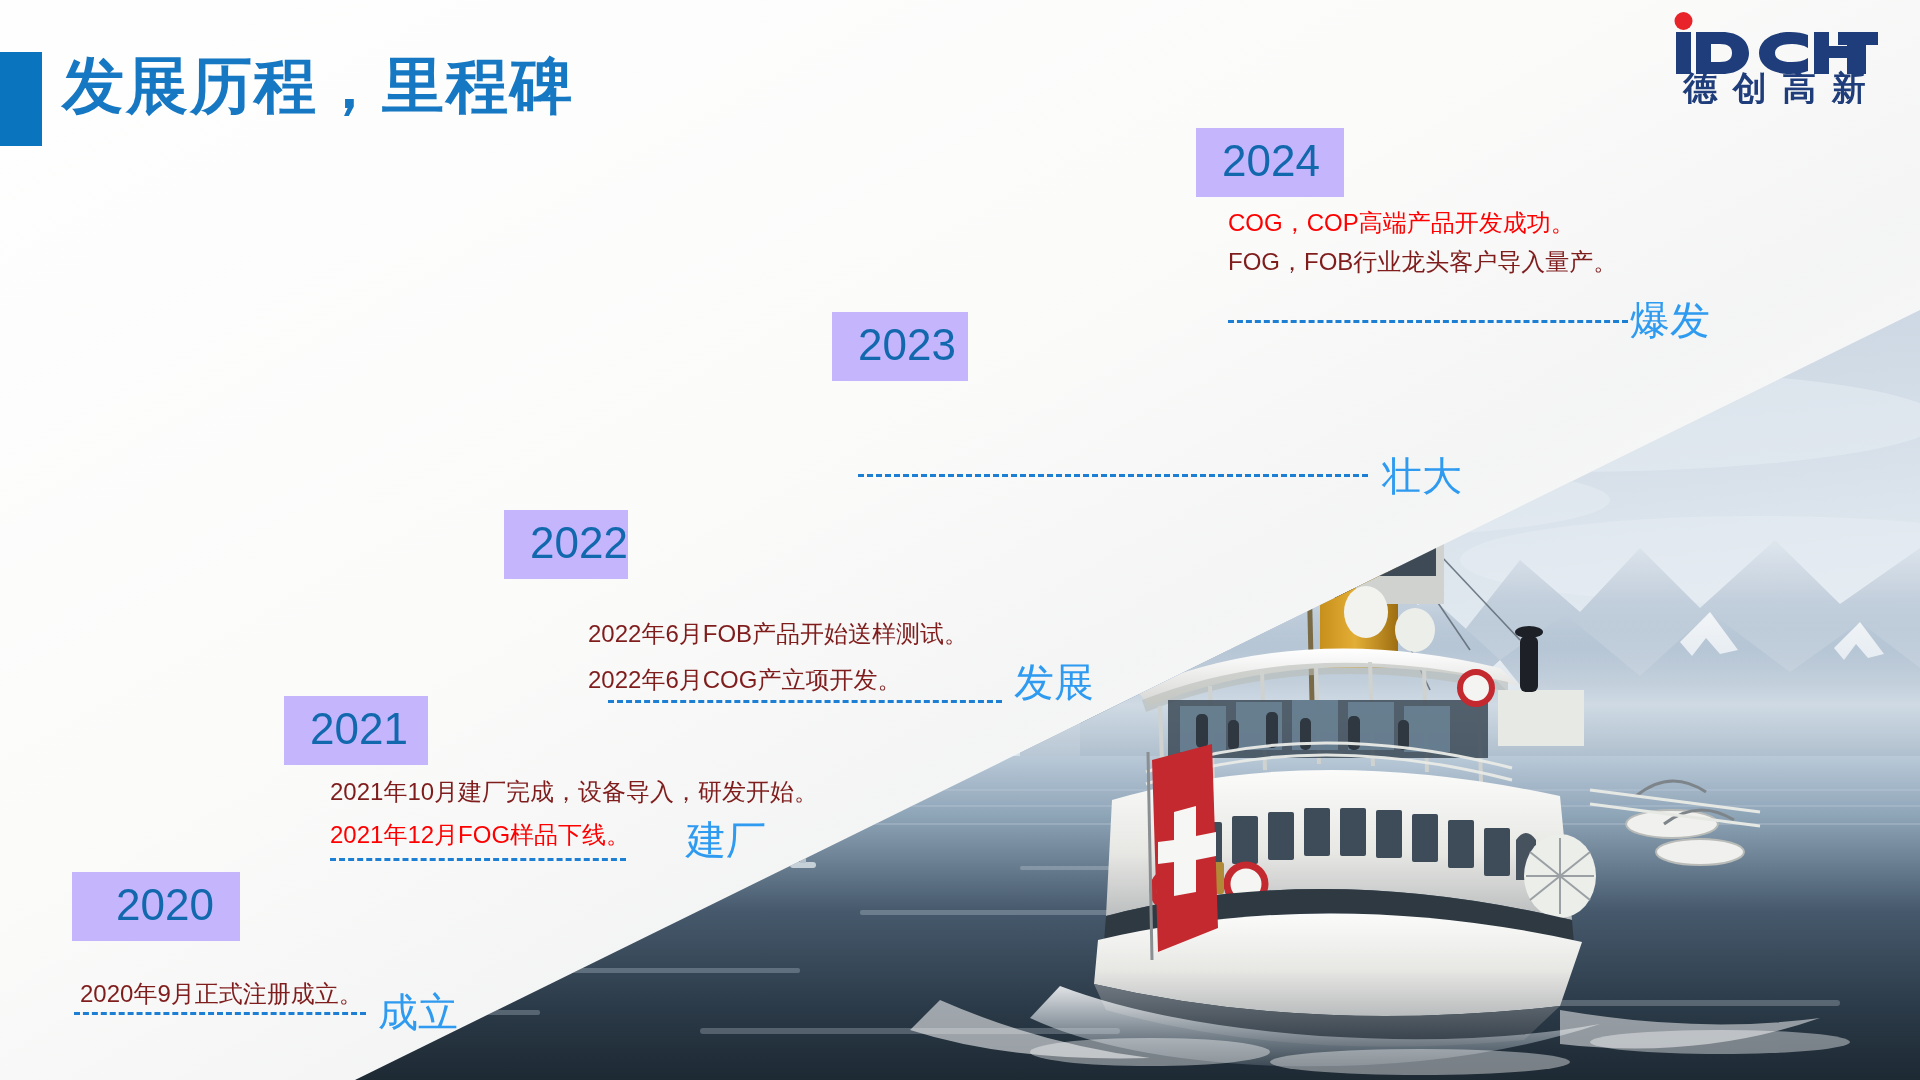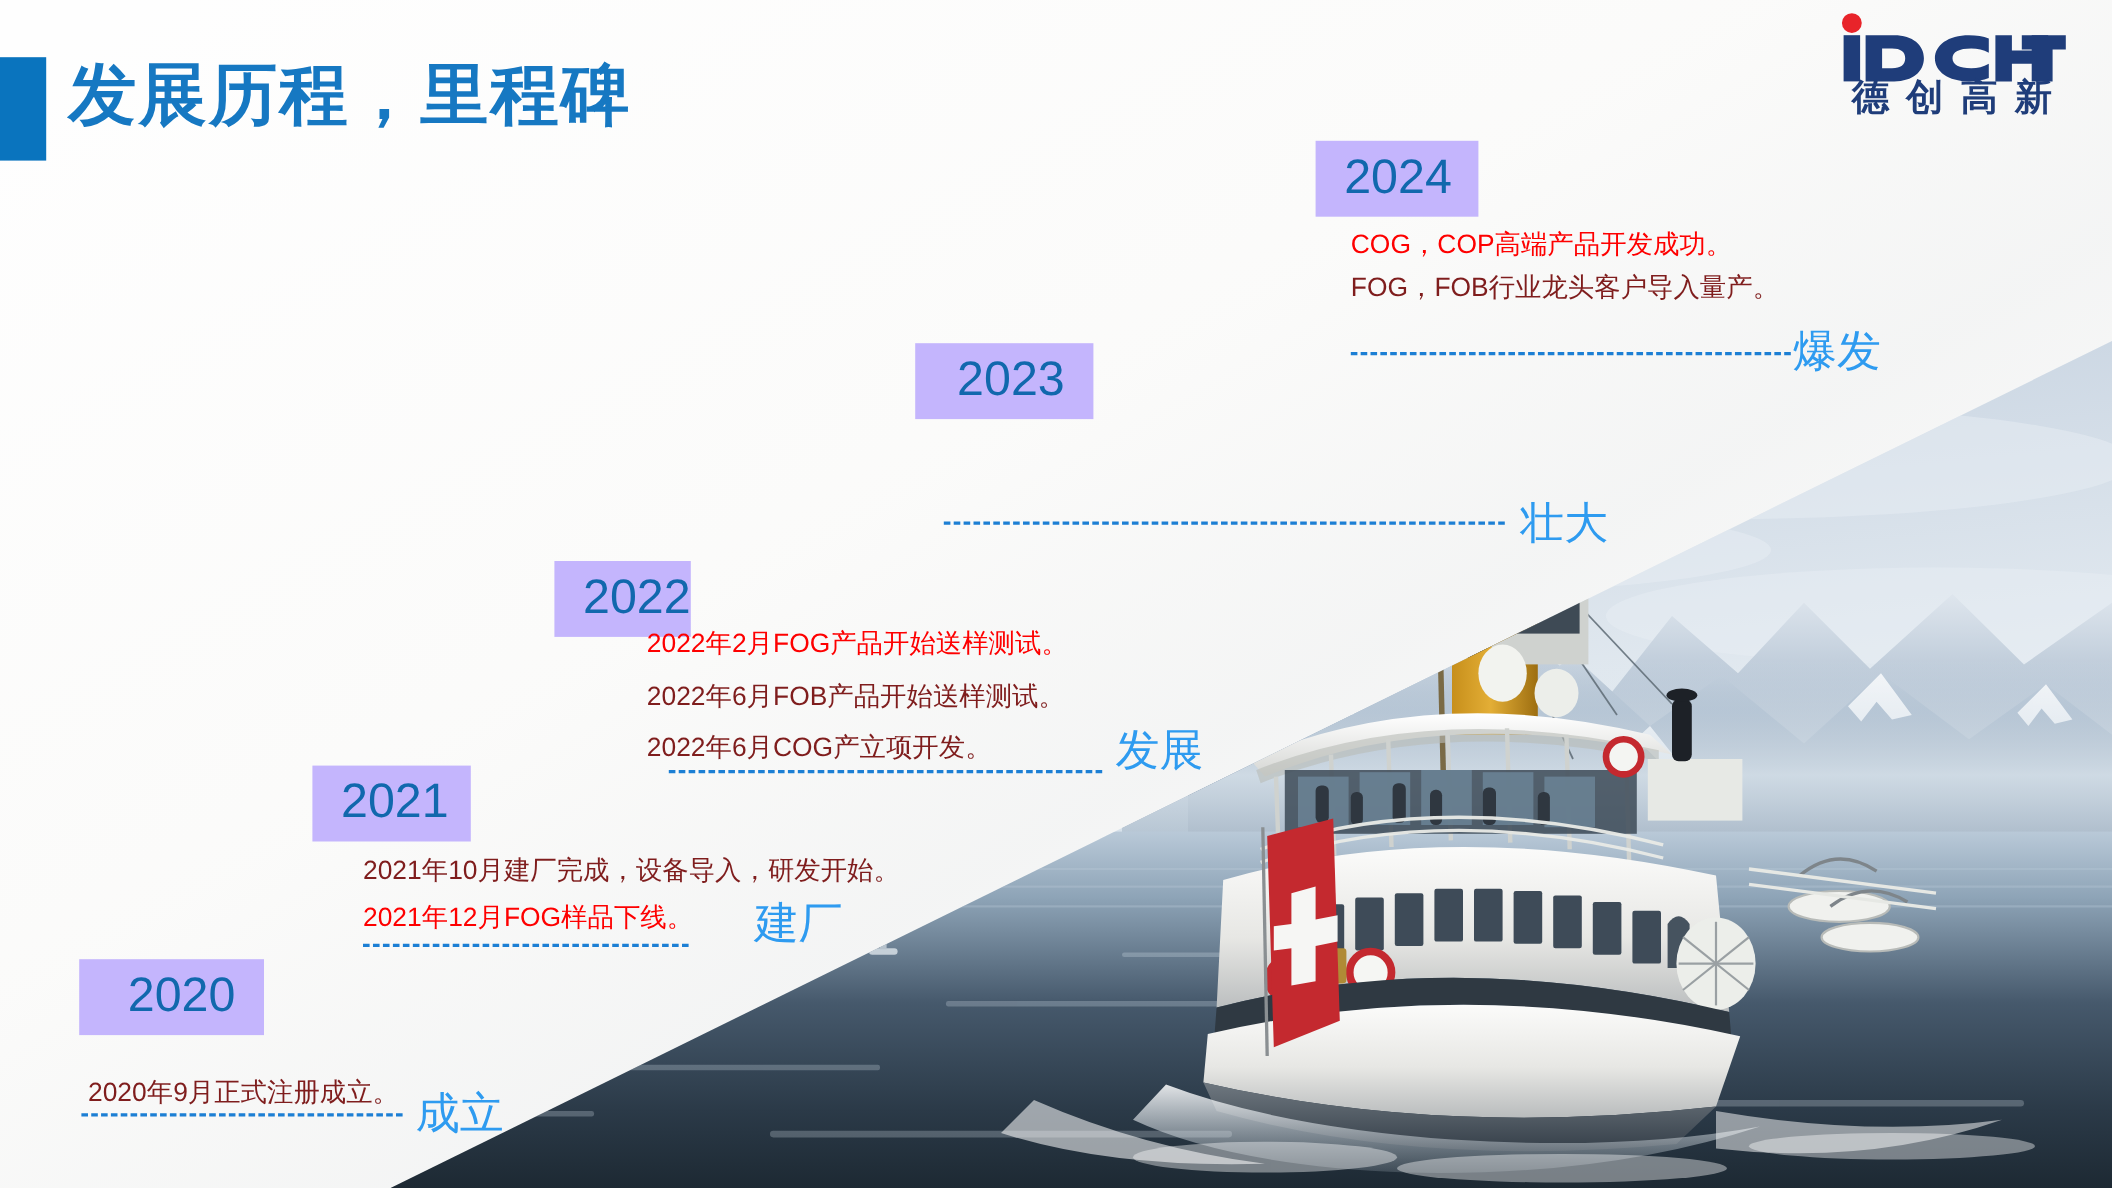--- a/index.html
+++ b/index.html
@@ -360,27 +360,26 @@
     <span>2021</span>
   </div>
   <div class="m-line gray" style="left:330px;top:780px;">2021年10月建厂完成，设备导入，研发开始。</div>
   <div class="m-line red" style="left:330px;top:823px;text-align:right;">2021年12月FOG样品下线。</div>
   <div class="dash" style="left:330px;top:858px;width:296px;"></div>
   <div class="stage" style="left:686px;top:820px;">建厂</div>
 
   <div class="year-badge" style="left:504px;top:510px;width:124px;">
     <span>2022</span>
   </div>
-  <div class="m-line red" style="left:588px;top:574px;">2022年2月FOG产品开始送样测试。</div>
   <div class="m-line gray" style="left:588px;top:622px;">2022年6月FOB产品开始送样测试。</div>
   <div class="m-line gray" style="left:588px;top:668px;">2022年6月COG产立项开发。</div>
   <div class="dash" style="left:608px;top:700px;width:394px;"></div>
   <div class="stage" style="left:1014px;top:662px;">发展</div>
 
-  <div class="year-badge" style="left:832px;top:312px;width:162px;">
+  <div class="year-badge" style="left:832px;top:312px;width:136px;">
     <span>2023</span>
   </div>
   <div class="dash" style="left:858px;top:474px;width:510px;"></div>
   <div class="stage" style="left:1382px;top:456px;">壮大</div>
 
   <div class="year-badge" style="left:1196px;top:128px;width:148px;">
     <span>2024</span>
   </div>
   <div class="m-line red" style="left:1228px;top:211px;">COG，COP高端产品开发成功。</div>
   <div class="m-line gray" style="left:1228px;top:250px;">FOG，FOB行业龙头客户导入量产。</div>

